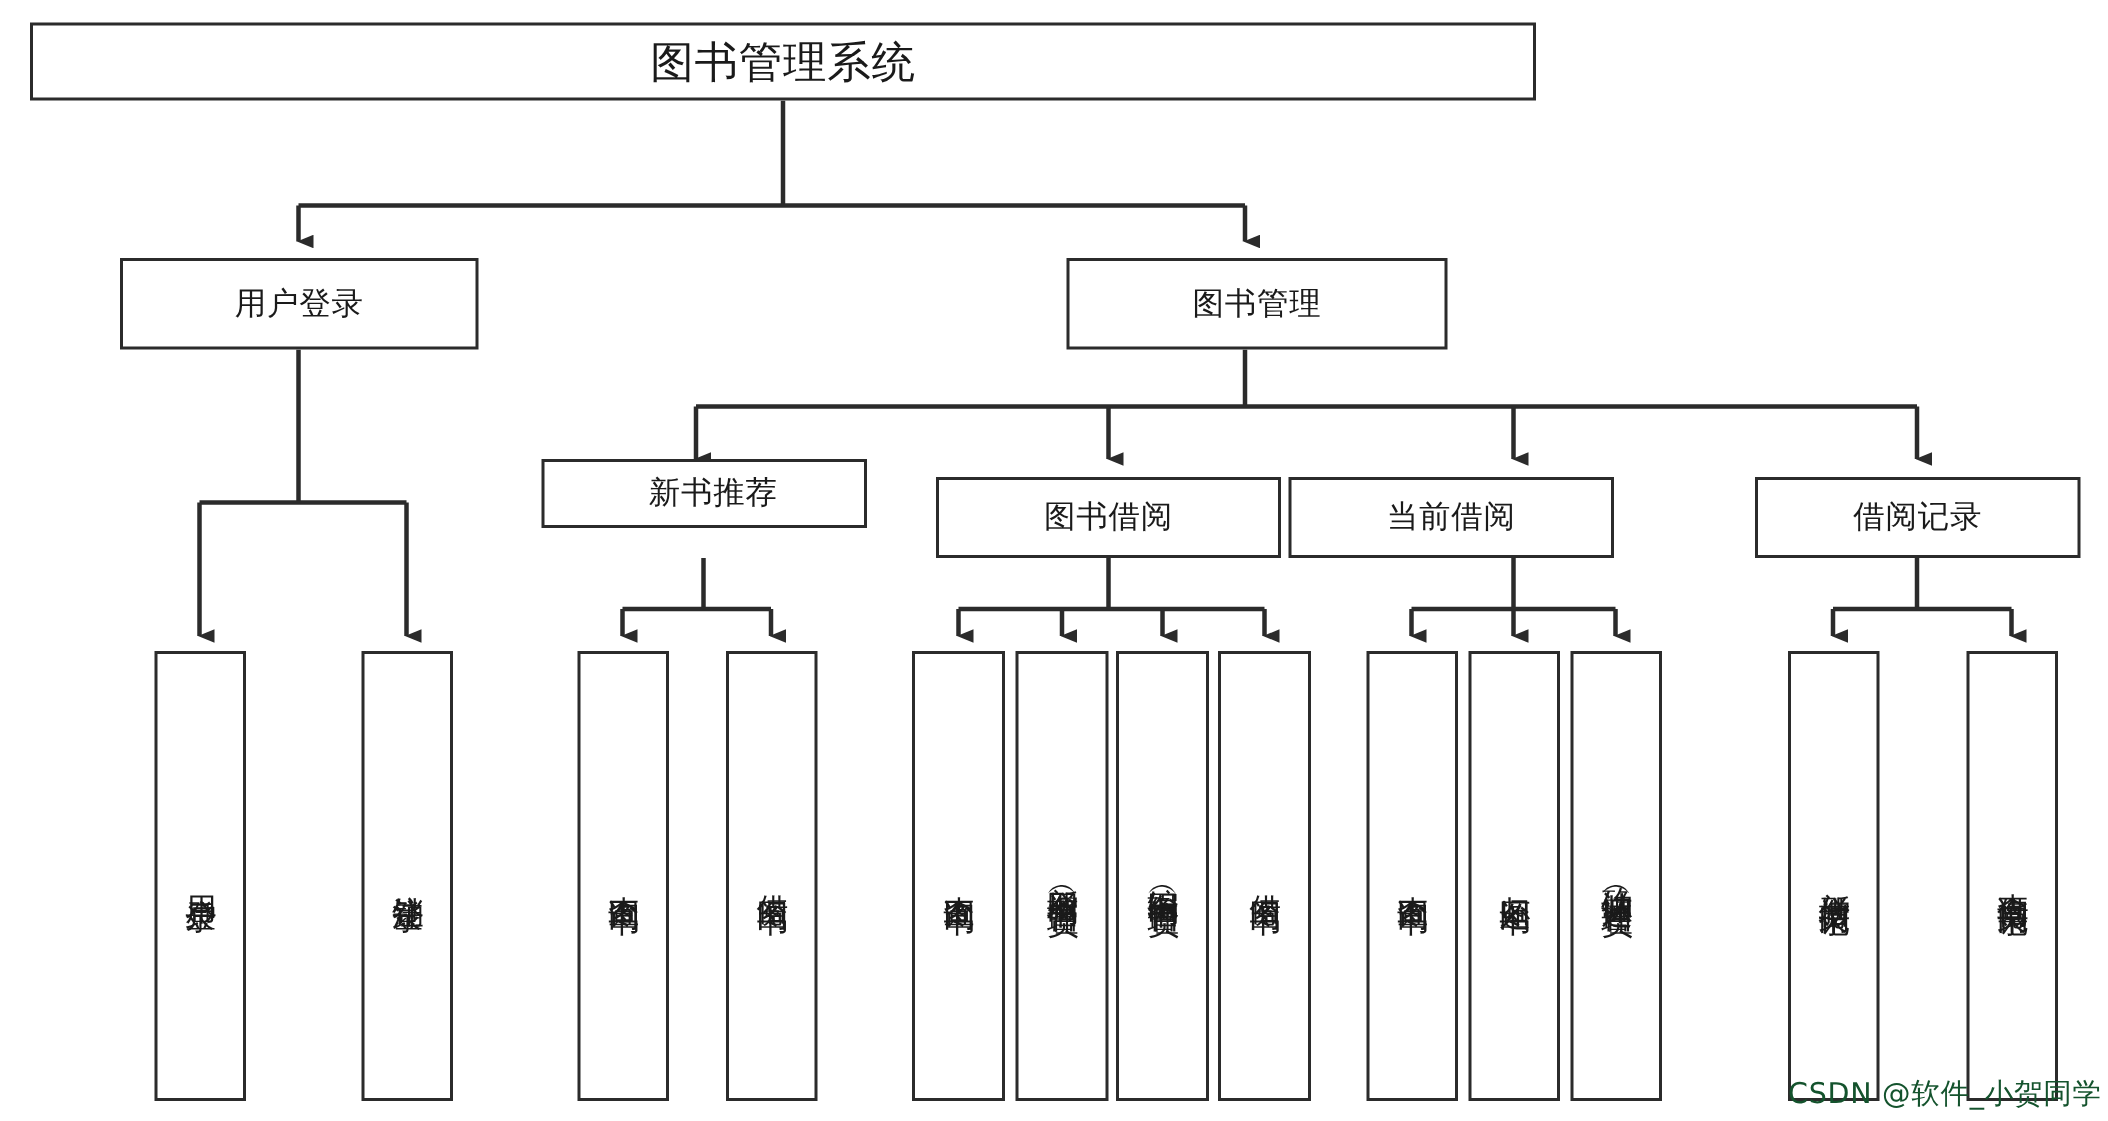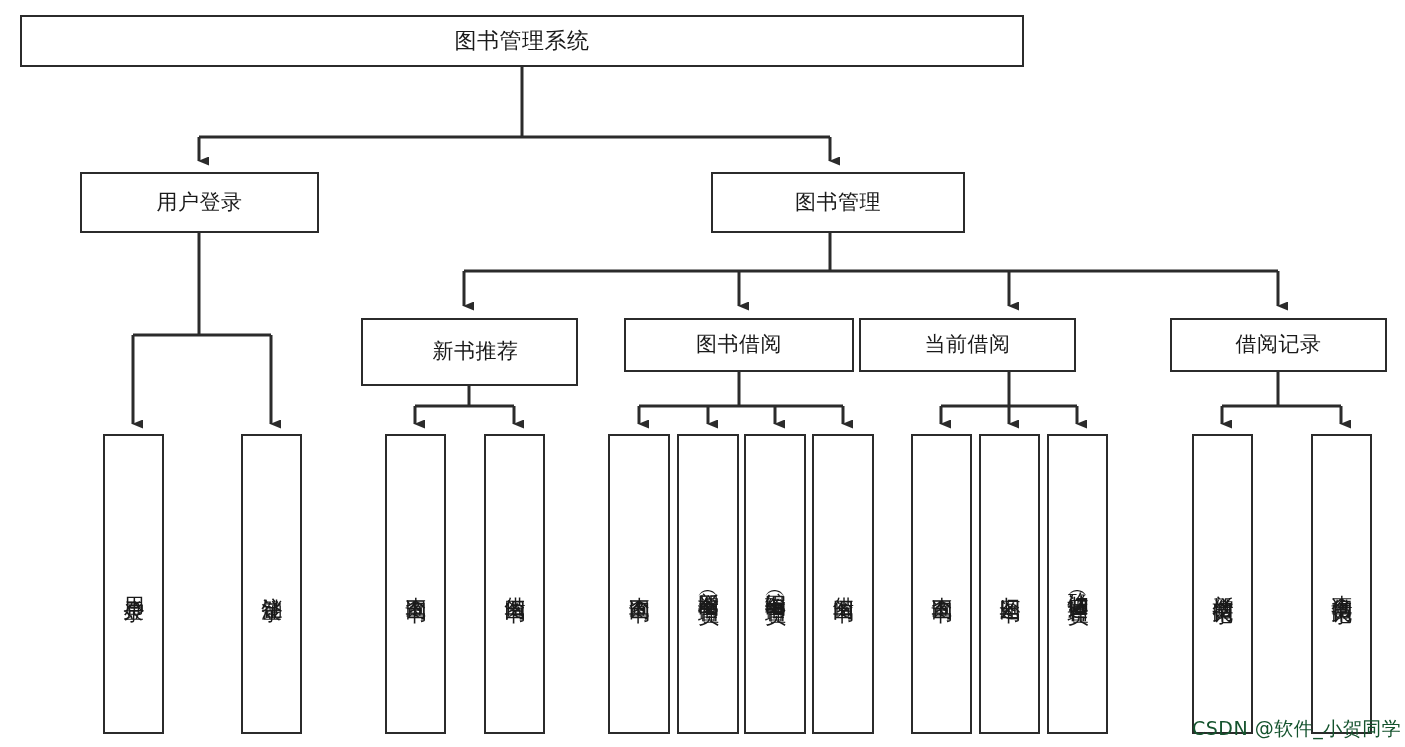--- a/index.html
+++ b/index.html
@@ -40,21 +40,21 @@
     display: block;
     text-align: center;
     line-height: 1.12;
     letter-spacing: 0.5px;
   }
   .node.horizontal .label {
     writing-mode: horizontal-tb;
     font-size: 21px;
   }
   .node.root .label {
-    font-size: 22px;
+    font-size: 29px;
   }
   .node.vertical {
     align-items: center;
     justify-content: center;
   }
   .node.vertical .label {
     writing-mode: vertical-rl;
     text-orientation: upright;
     font-size: 21px;
     line-height: 1.0;
@@ -129,21 +129,21 @@
     <span class="label">图书管理系统</span>
   </div>
 
   <div class="node horizontal" style="left:80px; top:172px; width:239px; height:61px;">
     <span class="label">用户登录</span>
   </div>
   <div class="node horizontal" style="left:711px; top:172px; width:254px; height:61px;">
     <span class="label">图书管理</span>
   </div>
 
-  <div class="node horizontal" style="left:361px; top:318px; width:217px; height:68px;padding-left:12px;">
+  <div class="node horizontal" style="left:361px; top:306px; width:217px; height:46px;padding-left:12px;">
     <span class="label">新书推荐</span>
   </div>
   <div class="node horizontal" style="left:624px; top:318px; width:230px; height:54px;">
     <span class="label">图书借阅</span>
   </div>
   <div class="node horizontal" style="left:859px; top:318px; width:217px; height:54px;">
     <span class="label">当前借阅</span>
   </div>
   <div class="node horizontal" style="left:1170px; top:318px; width:217px; height:54px;">
     <span class="label">借阅记录</span>

